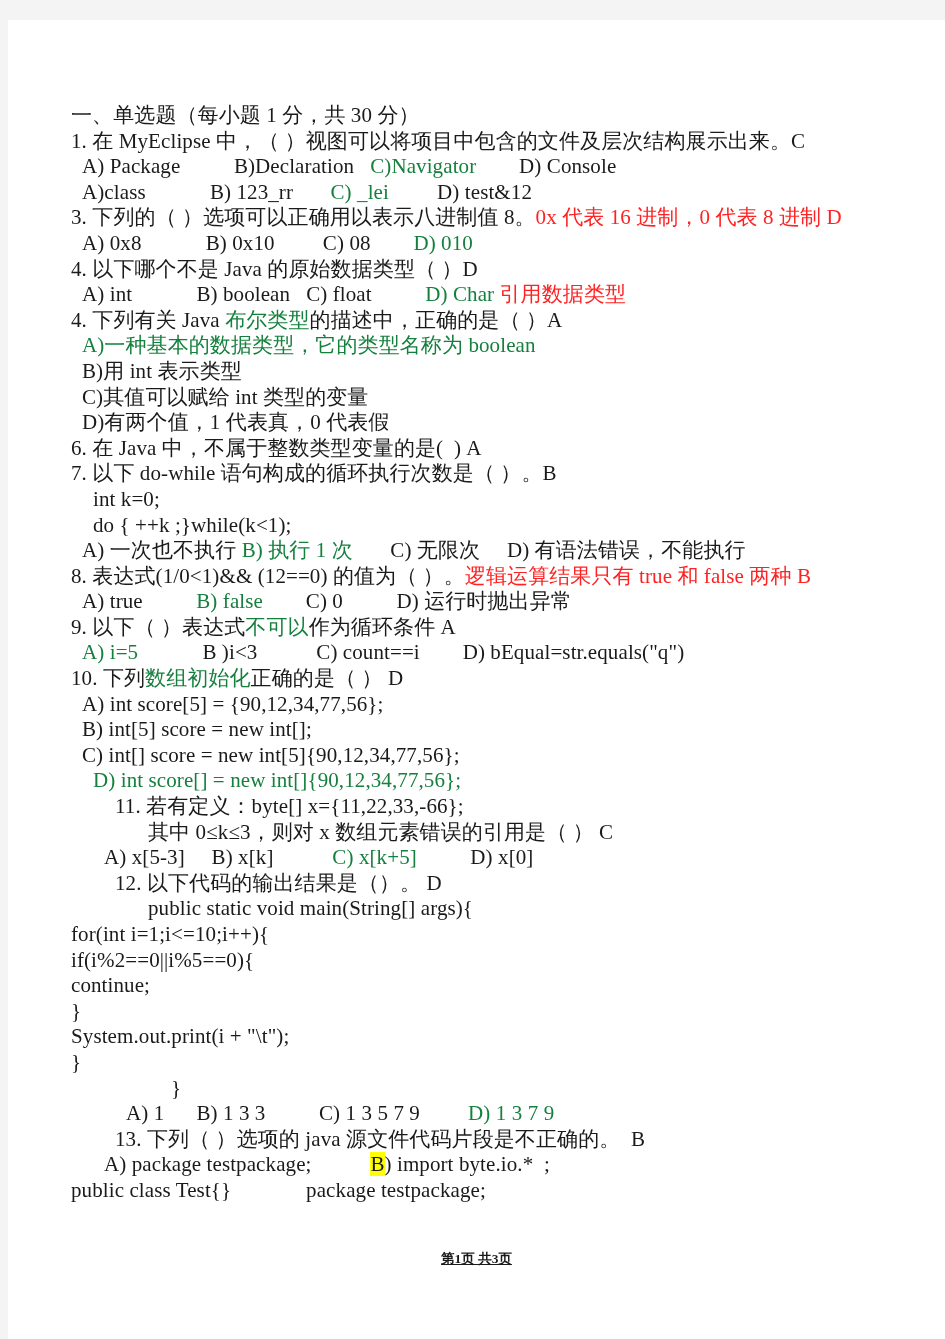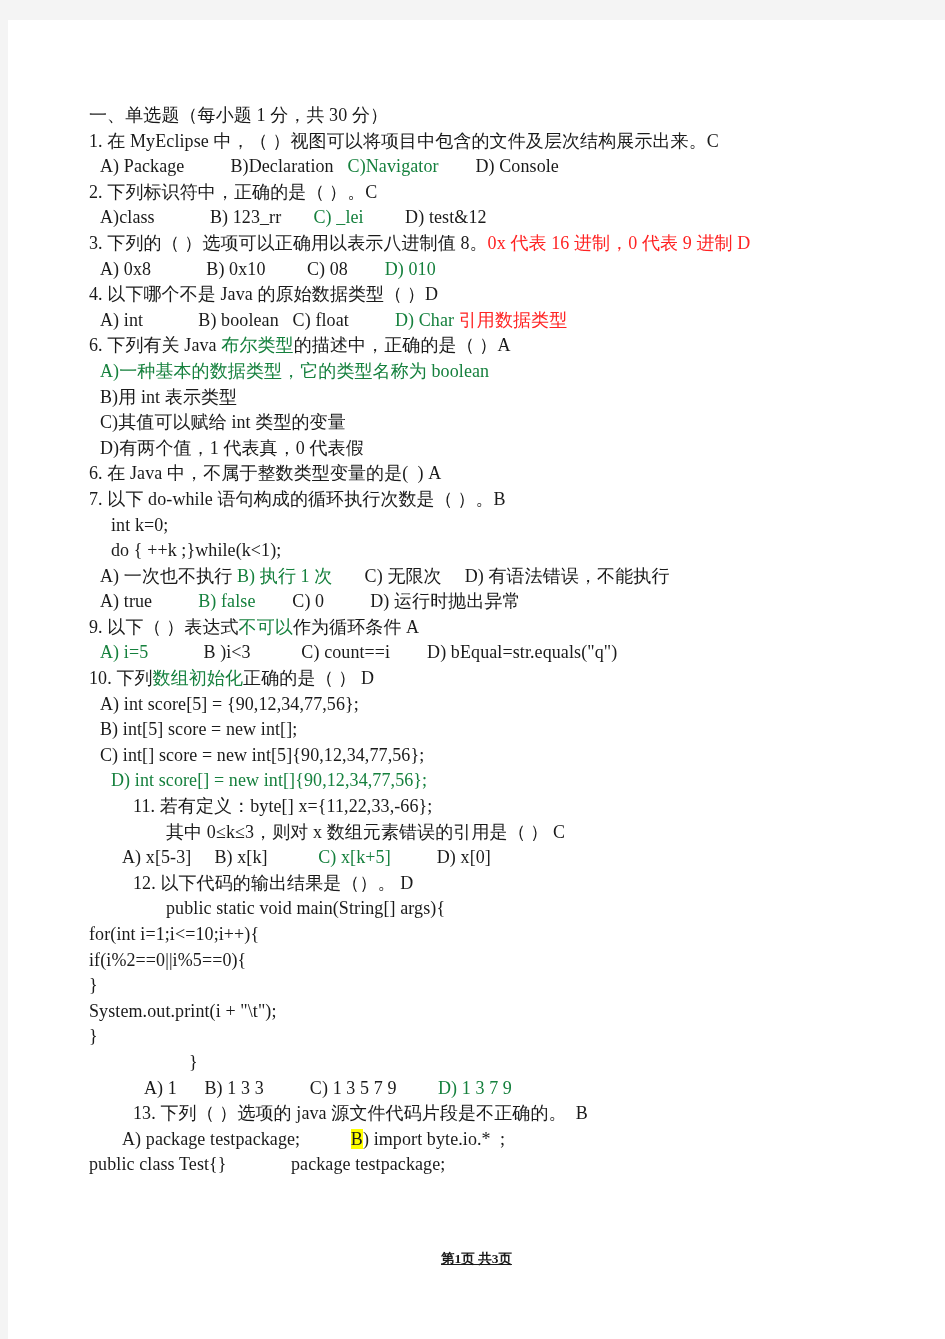--- a/index.html
+++ b/index.html
@@ -22,26 +22,25 @@
     background: #ffffff;
     box-sizing: border-box;
   }
   .content {
     position: absolute;
     left: 63px;
     top: 83px;
     width: 820px;
   }
   .ln {
-    font-size: 18px;
+    font-size: 21px;
     line-height: 25.6px;
     color: #1a1a1a;
     white-space: pre;
     letter-spacing: 0.1px;
-    margin-left: 18px;
   }
   .blue  { color: #15803d; }
   .red   { color: #ff2222; }
   .hl    { background: #ffff00; }
 
   
   .i0  { padding-left: 0px; }
   .i1  { padding-left: 11px; }
   .i2  { padding-left: 22px; }
   .i3  { padding-left: 33px; }
@@ -67,61 +66,62 @@
 <body>
 
 <div class="page">
   <div class="content">
 
     <div class="ln i0">一、单选题（每小题 1 分，共 30 分）</div>
 
     <div class="ln i0">1. 在 MyEclipse 中，（ ）视图可以将项目中包含的文件及层次结构展示出来。C</div>
     <div class="ln i1"><span>A) Package</span><span>          </span><span>B)Declaration</span><span>   </span><span class="blue">C)Navigator</span><span>        </span><span>D) Console</span></div>
 
-    <div class="ln i0">2. 下列标识符中，正确的是（ ）。C</div>
     <div class="ln i1"><span>A)class</span><span>            </span><span>B) 123_rr</span><span>       </span><span class="blue">C) _lei</span><span>         </span><span>D) test&amp;12</span></div>
 
-    <div class="ln i0"><span>3. 下列的（ ）选项可以正确用以表示八进制值 8。</span><span class="red">0x 代表 16 进制，0 代表 9 进制 D</span></div>
+    <div class="ln i0"><span>3. 下列的（ ）选项可以正确用以表示八进制值 8。</span><span class="red">0x 代表 16 进制，0 代表 8 进制 D</span></div>
     <div class="ln i1"><span>A) 0x8</span><span>            </span><span>B) 0x10</span><span>         </span><span>C) 08</span><span>        </span><span class="blue">D) 010</span></div>
 
     <div class="ln i0">4. 以下哪个不是 Java 的原始数据类型（ ）D</div>
     <div class="ln i1"><span>A) int</span><span>            </span><span>B) boolean</span><span>   </span><span>C) float</span><span>          </span><span class="blue">D) Char </span><span class="red">引用数据类型</span></div>
 
-    <div class="ln i0"><span>6. 下列有关 Java </span><span class="blue">布尔类型</span><span>的描述中，正确的是（ ）A</span></div>
+    <div class="ln i0"><span>4. 下列有关 Java </span><span class="blue">布尔类型</span><span>的描述中，正确的是（ ）A</span></div>
     <div class="ln i1 blue">A)一种基本的数据类型，它的类型名称为 boolean</div>
     <div class="ln i1">B)用 int 表示类型</div>
     <div class="ln i1">C)其值可以赋给 int 类型的变量</div>
     <div class="ln i1">D)有两个值，1 代表真，0 代表假</div>
 
     <div class="ln i0">6. 在 Java 中，不属于整数类型变量的是(  ) A</div>
 
     <div class="ln i0">7. 以下 do-while 语句构成的循环执行次数是（ ）。B</div>
     <div class="ln i2">int k=0;</div>
     <div class="ln i2">do { ++k ;}while(k&lt;1);</div>
     <div class="ln i1"><span>A) 一次也不执行 </span><span class="blue">B) 执行 1 次</span><span>       </span><span>C) 无限次</span><span>     </span><span>D) 有语法错误，不能执行</span></div>
 
+    <div class="ln i0"><span>8. 表达式(1/0&lt;1)&amp;&amp; (12==0) 的值为（ ）。</span><span class="red">逻辑运算结果只有 true 和 false 两种 B</span></div>
     <div class="ln i1"><span>A) true</span><span>          </span><span class="blue">B) false</span><span>        </span><span>C) 0</span><span>          </span><span>D) 运行时抛出异常</span></div>
 
     <div class="ln i0"><span>9. 以下（ ）表达式</span><span class="blue">不可以</span><span>作为循环条件 A</span></div>
     <div class="ln i1"><span class="blue">A) i=5</span><span>            </span><span>B )i&lt;3</span><span>           </span><span>C) count==i</span><span>        </span><span>D) bEqual=str.equals("q")</span></div>
 
     <div class="ln i0"><span>10. 下列</span><span class="blue">数组初始化</span><span>正确的是（ ） D</span></div>
     <div class="ln i1">A) int score[5] = {90,12,34,77,56};</div>
     <div class="ln i1">B) int[5] score = new int[];</div>
     <div class="ln i1">C) int[] score = new int[5]{90,12,34,77,56};</div>
     <div class="ln i2 blue">D) int score[] = new int[]{90,12,34,77,56};</div>
 
     <div class="ln i4">11. 若有定义：byte[] x={11,22,33,-66};</div>
     <div class="ln i7">其中 0≤k≤3，则对 x 数组元素错误的引用是（ ） C</div>
     <div class="ln i3"><span>A) x[5-3]</span><span>     </span><span>B) x[k]</span><span>           </span><span class="blue">C) x[k+5]</span><span>          </span><span>D) x[0]</span></div>
 
     <div class="ln i4">12. 以下代码的输出结果是（）。 D</div>
     <div class="ln i7">public static void main(String[] args){</div>
     <div class="ln i0">for(int i=1;i&lt;=10;i++){</div>
     <div class="ln i0">if(i%2==0||i%5==0){</div>
+    <div class="ln i0">continue;</div>
     <div class="ln i0">}</div>
     <div class="ln i0">System.out.print(i + "\t");</div>
     <div class="ln i0">}</div>
     <div class="ln i8">}</div>
     <div class="ln i5"><span>A) 1</span><span>      </span><span>B) 1 3 3</span><span>          </span><span>C) 1 3 5 7 9</span><span>         </span><span class="blue">D) 1 3 7 9</span></div>
 
     <div class="ln i4">13. 下列（ ）选项的 java 源文件代码片段是不正确的。  B</div>
     <div class="ln i3"><span>A) package testpackage;</span><span>           </span><span class="hl">B</span><span>) import byte.io.*  ;</span></div>
     <div class="ln i0"><span>public class Test{}</span><span>              </span><span>package testpackage;</span></div>
 

